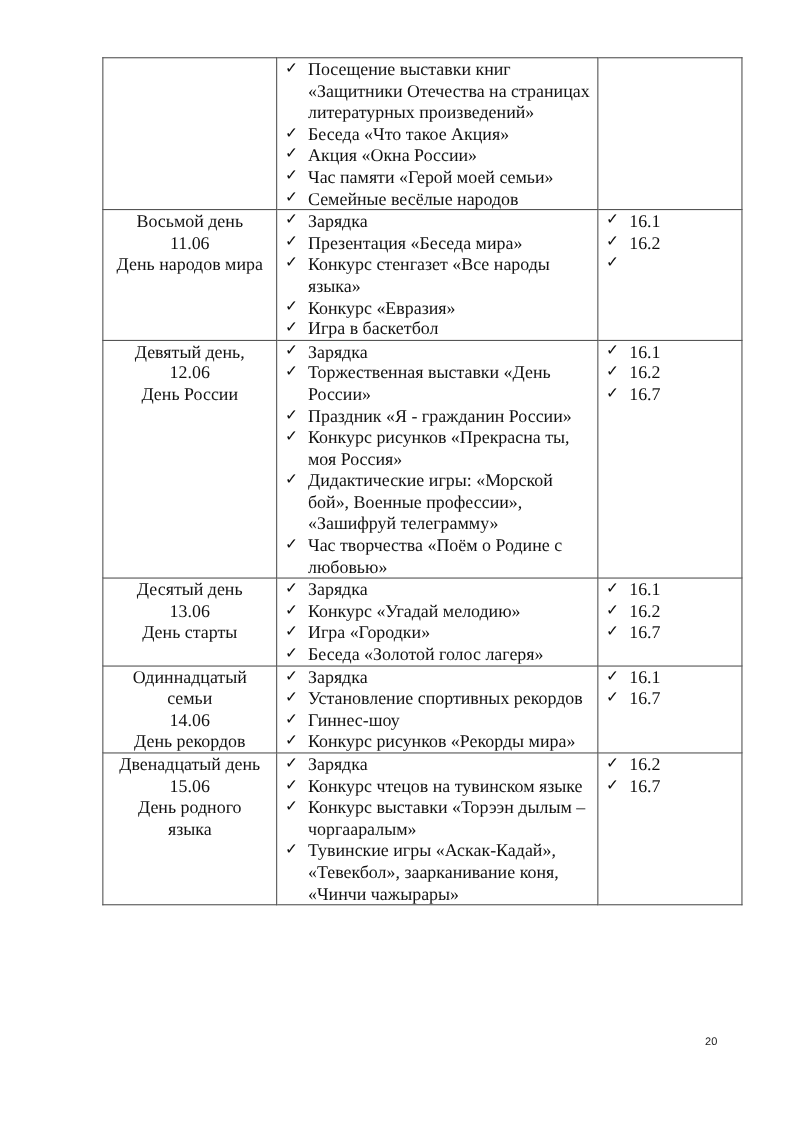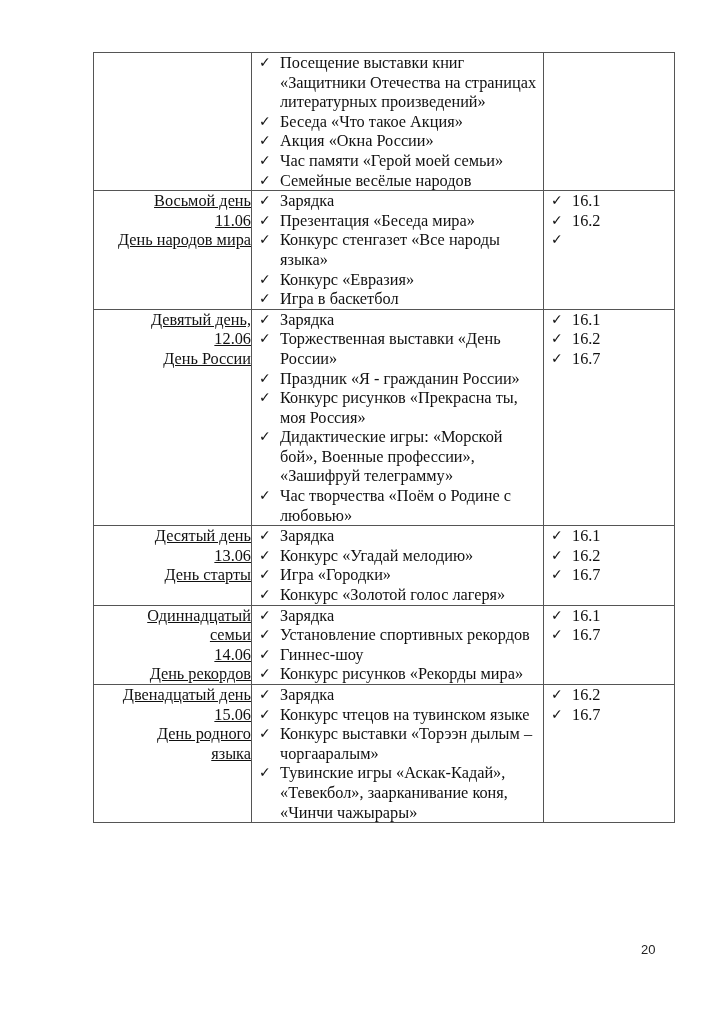--- a/index.html
+++ b/index.html
@@ -3,33 +3,33 @@
 <meta charset="utf-8">
 <style>
   html, body { margin: 0; padding: 0; background: #ffffff; }
   body { width: 726px; height: 1024px; position: relative; overflow: hidden;
          font-family: "Liberation Serif", "DejaVu Serif", serif; color: #111; }
   #page { position: absolute; left: 0; top: 0; width: 726px; height: 1024px; }
   table.schedule { position: absolute; left: 93px; top: 52px; width: 566px;
          border-collapse: collapse; table-layout: fixed; }
   table.schedule td { border: 1.3px solid #555; vertical-align: top; padding: 0;
          font-size: 16.3px; line-height: 19.6px; }
-  td.day { width: 157px; text-align: right; padding-top: 0; text-decoration: underline; }
+  td.day { width: 157px; text-align: center; padding-top: 0; }
   td.acts { width: 283px; padding-left: 6px !important; padding-right: 2px !important; }
   td.codes { width: 124px; padding-left: 6px !important; }
   .day-line { display: block; }
   ul.items { list-style: none; margin: 0; padding: 0; }
   ul.items li { position: relative; padding-left: 22px; }
   ul.items li .chk { position: absolute; left: 1px; top: 0; font-size: 14px;
          font-family: "DejaVu Sans", sans-serif; }
   ul.codes-list { list-style: none; margin: 0; padding: 0; }
   ul.codes-list li { position: relative; padding-left: 22px; }
   ul.codes-list li .chk { position: absolute; left: 1px; top: 0; font-size: 14px;
          font-family: "DejaVu Sans", sans-serif; }
-  .page-num { position: absolute; left: 641px; top: 942px; font-size: 13px;
+  .page-num { position: absolute; left: 641px; top: 942px; font-size: 10px;
          font-family: "Liberation Sans", "DejaVu Sans", sans-serif; color: #222; }
 </style>
 </head>
 <body>
 
 <div id="page">
   <table class="schedule">
     <tbody id="schedule-body">
         <tr>
           <td class="day"></td>
@@ -97,21 +97,21 @@
           <td class="day">
             <span class="day-line">Десятый день</span>
             <span class="day-line">13.06</span>
             <span class="day-line">День старты</span>
           </td>
           <td class="acts">
             <ul class="items">
               <li><span class="chk">✓</span><span>Зарядка</span></li>
               <li><span class="chk">✓</span><span>Конкурс «Угадай мелодию»</span></li>
               <li><span class="chk">✓</span><span>Игра «Городки»</span></li>
-              <li><span class="chk">✓</span><span>Конкурс «Золотой голос лагеря»</span></li>
+              <li><span class="chk">✓</span><span>Беседа «Золотой голос лагеря»</span></li>
             </ul>
           </td>
           <td class="codes">
             <ul class="codes-list">
               <li><span class="chk">✓</span><span>16.1</span></li>
               <li><span class="chk">✓</span><span>16.2</span></li>
               <li><span class="chk">✓</span><span>16.7</span></li>
             </ul>
           </td>
         </tr>

